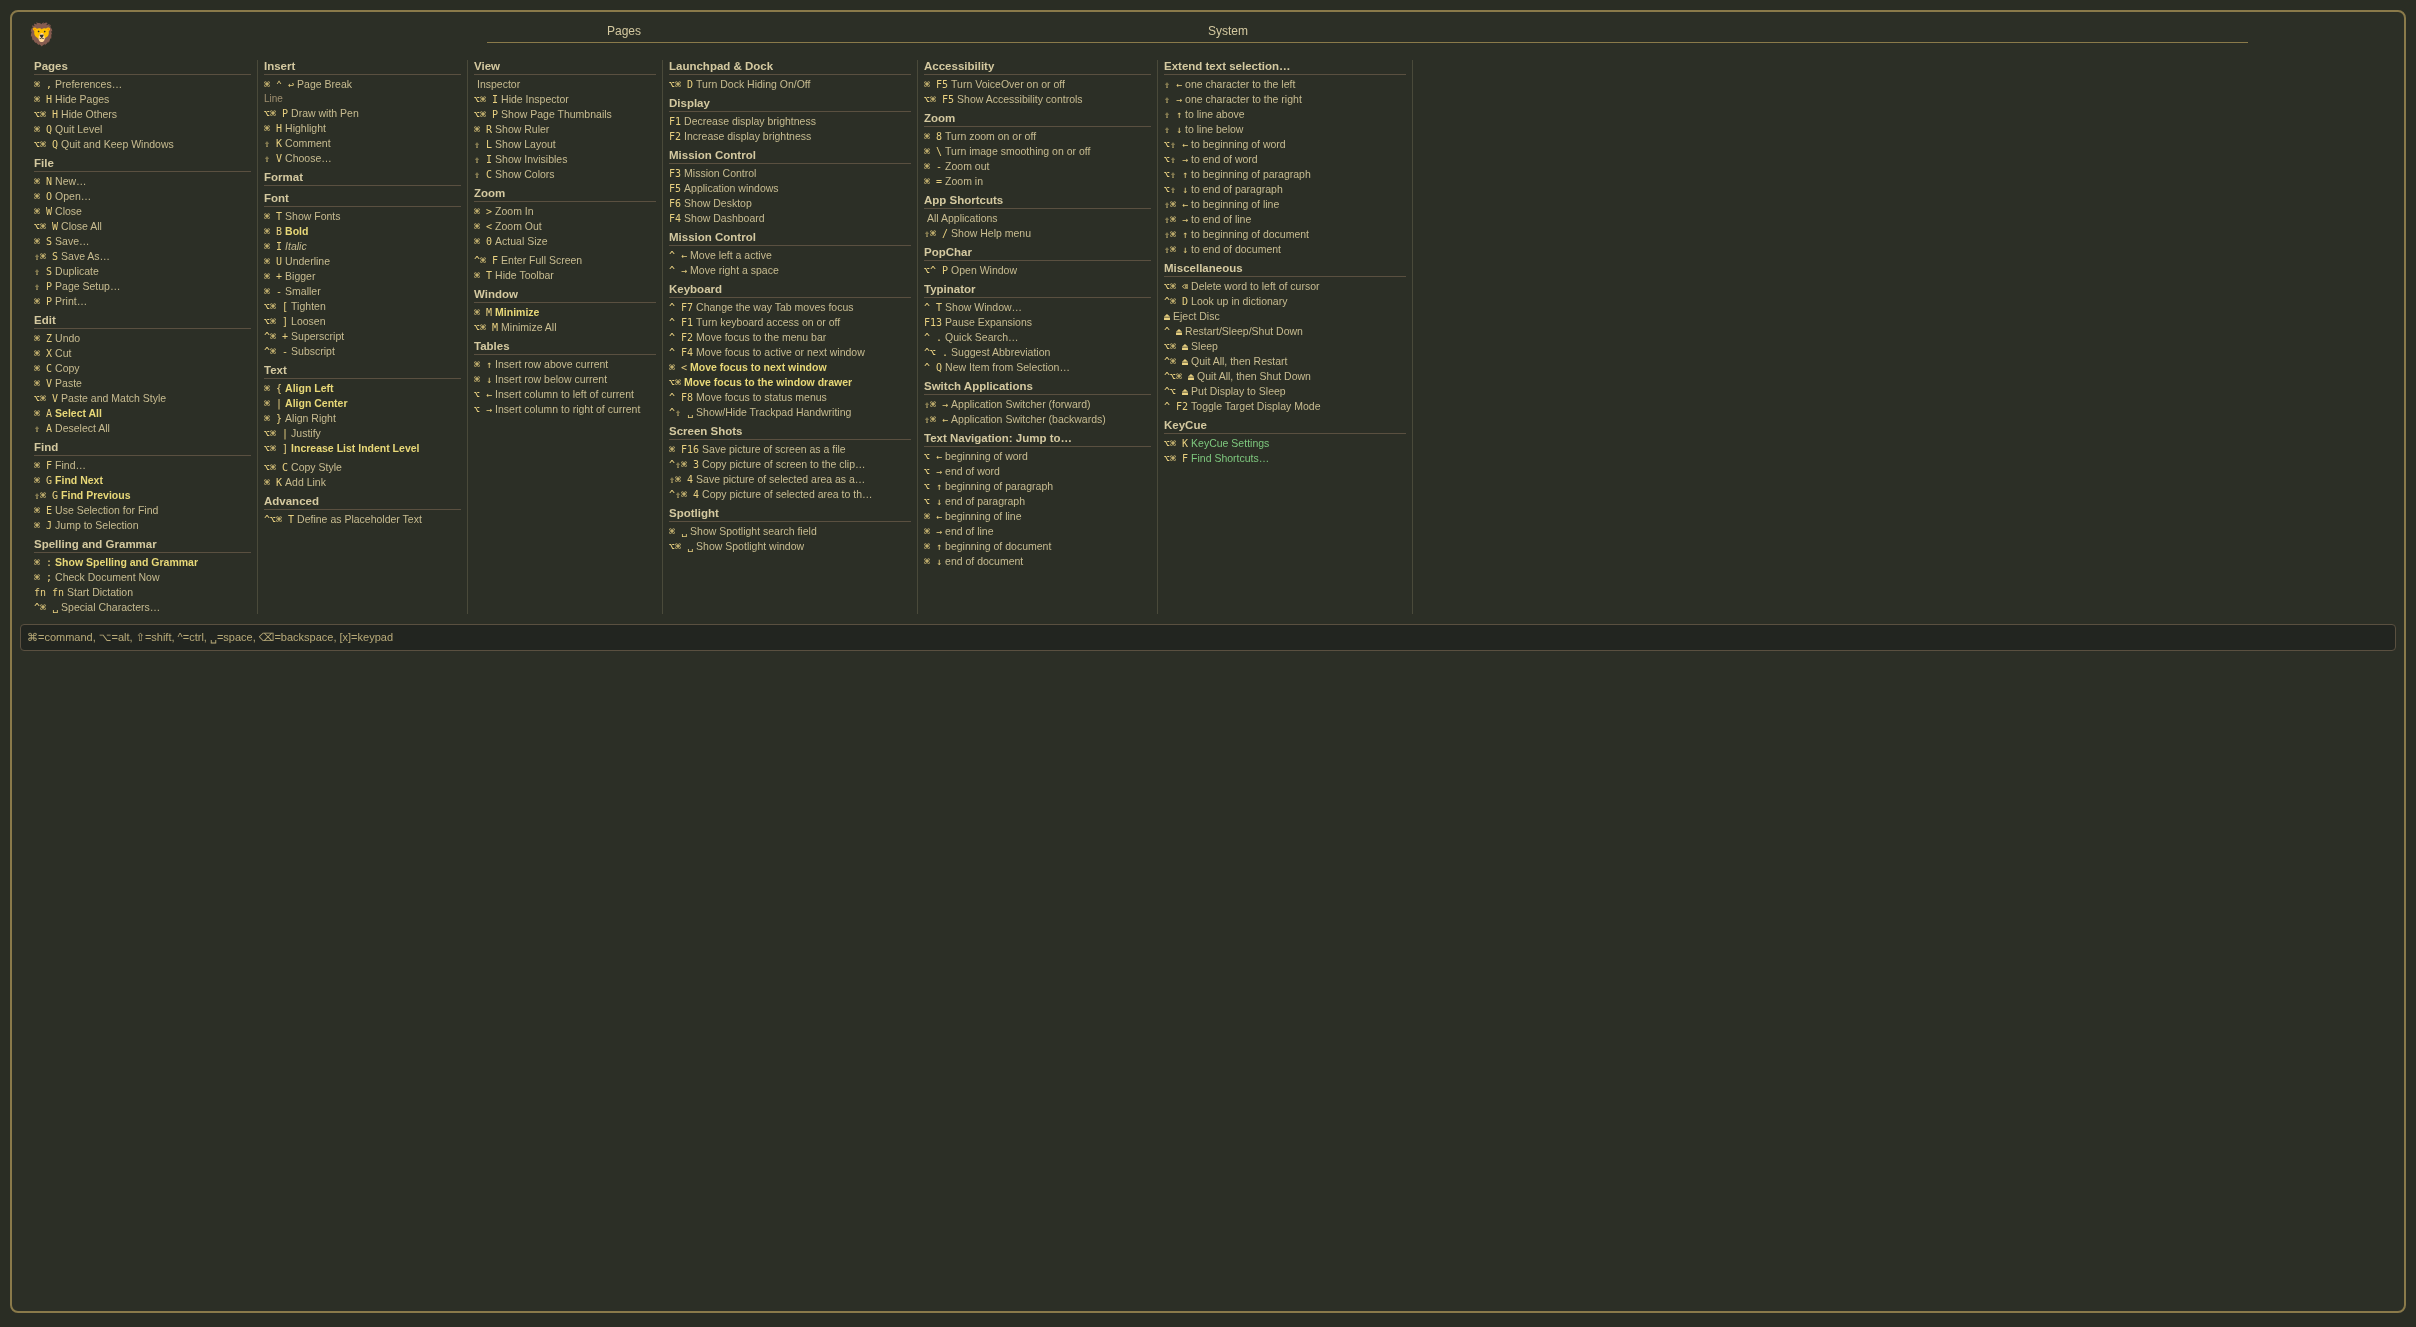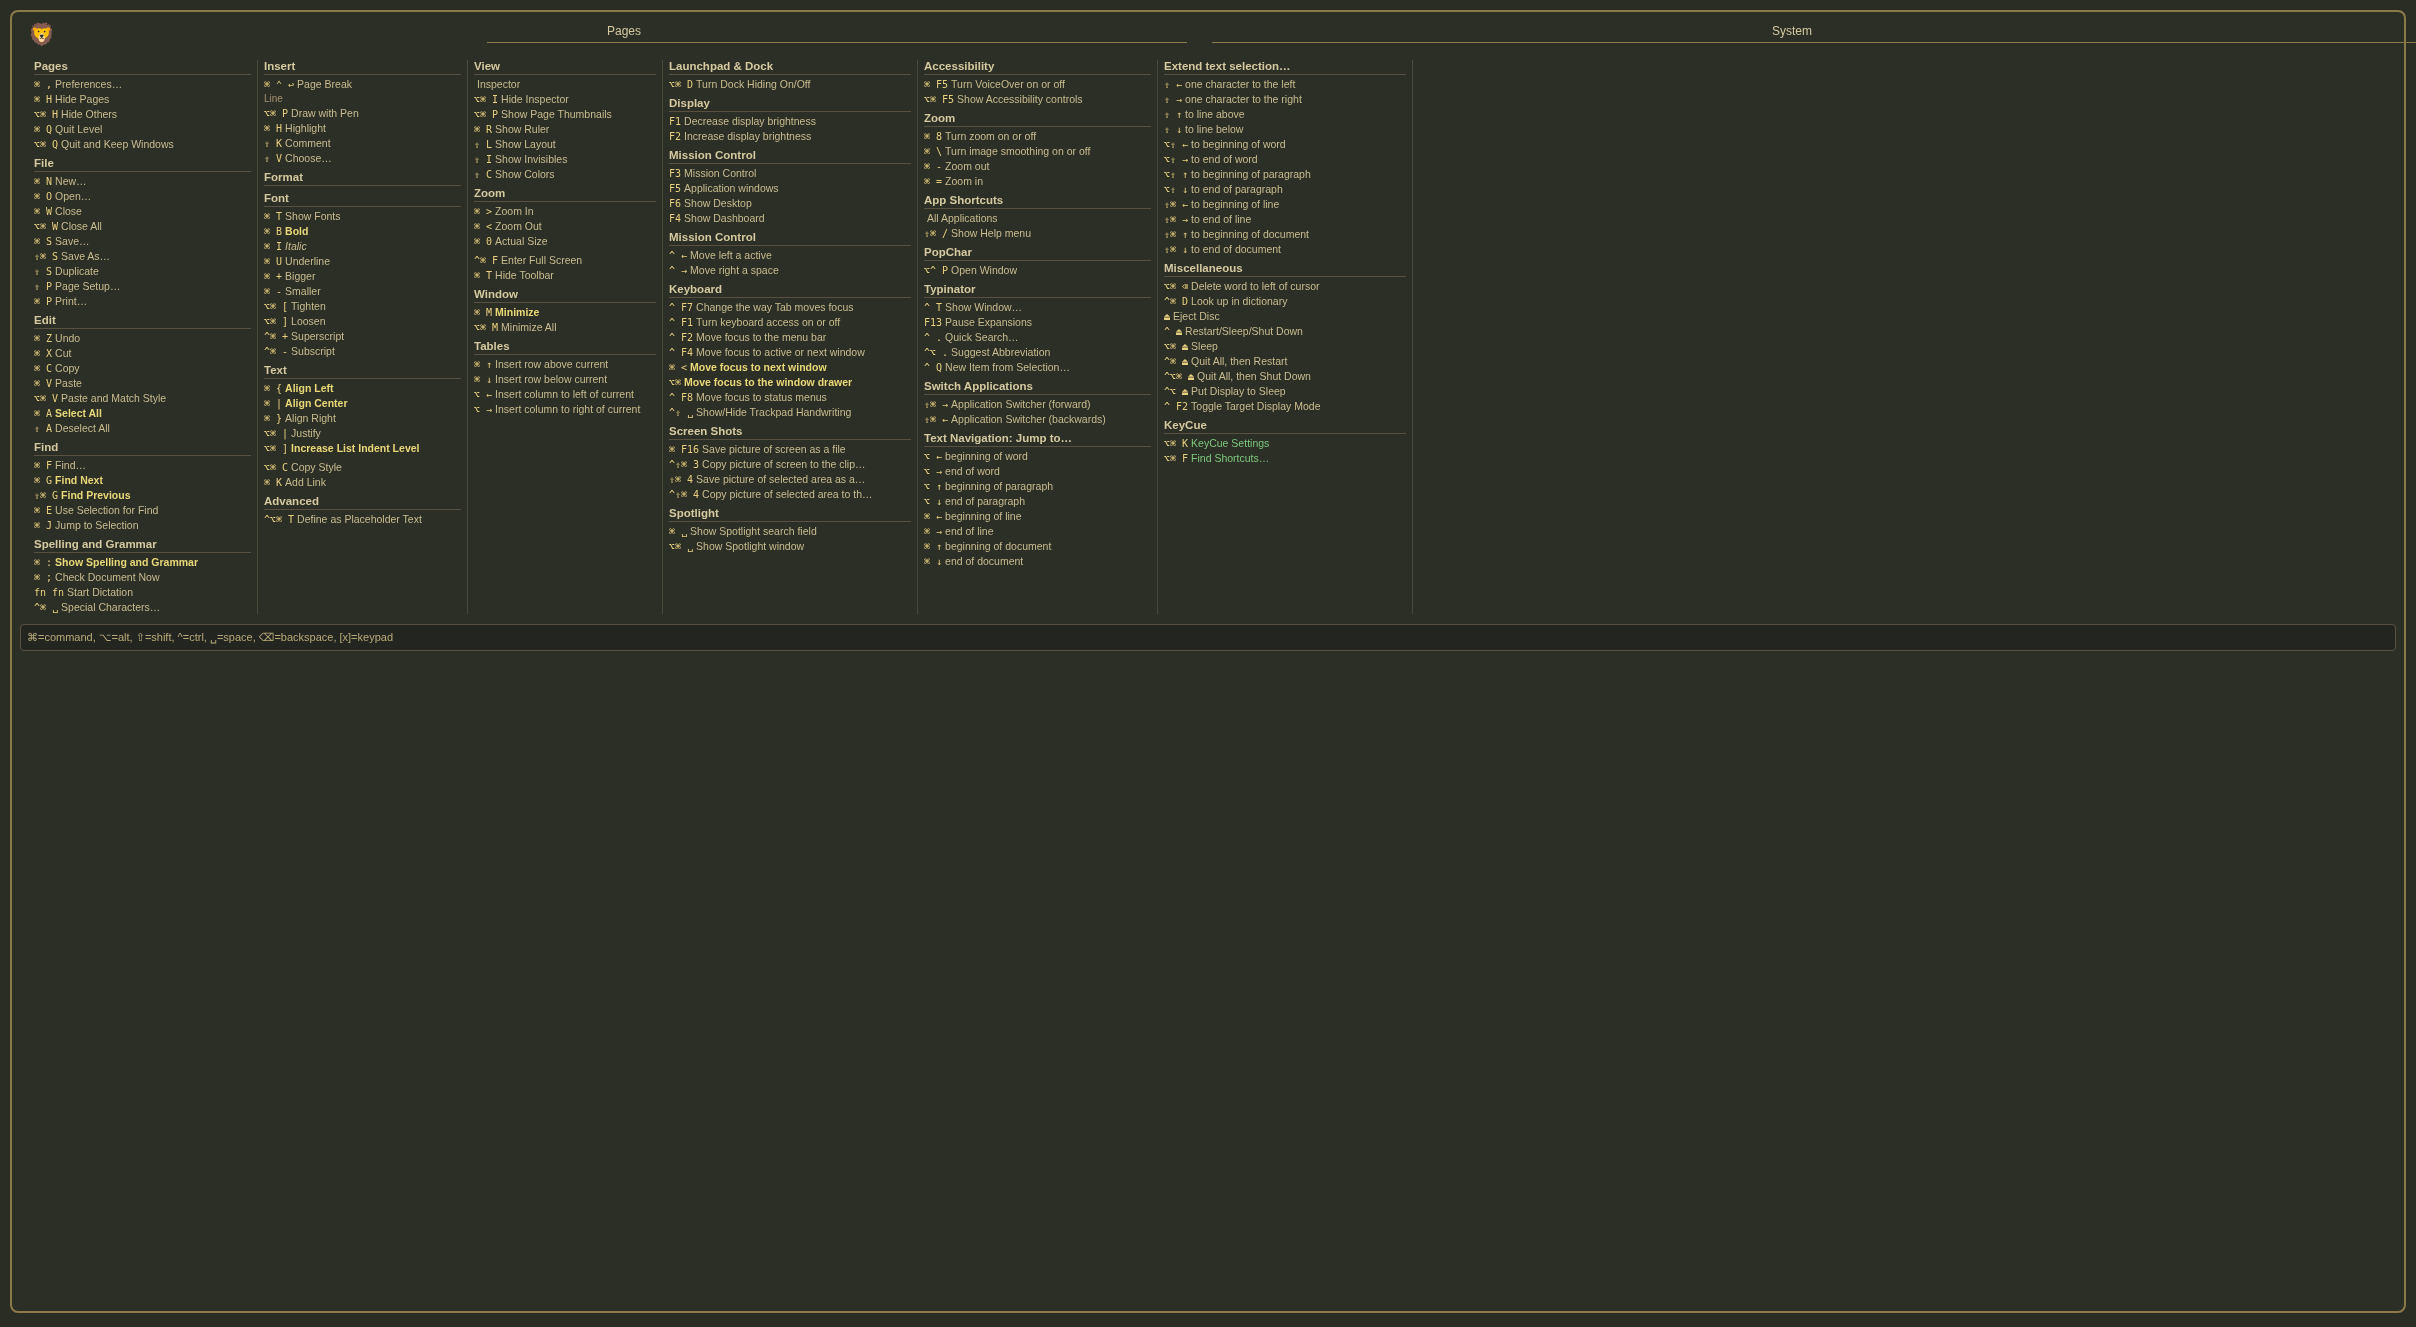--- a/index.html
+++ b/index.html
@@ -48,21 +48,21 @@
 
   <div style="position:absolute;left:16px;top:10px;font-size:22px;">🦁</div>
 
   <div style="display:flex;justify-content:space-around;padding:4px 20px 0 20px;position:relative;">
     <div style="position:relative;flex:1;display:flex;justify-content:center;">
       <div style="position:relative;">
         <span style="color:#d4c9a0;font-size:12px;font-weight:500;cursor:pointer;">Pages</span>
         <div style="position:absolute;top:18px;left:-120px;width:700px;height:1px;background:#8a7a4a;"></div>
       </div>
     </div>
-    <div style="position:relative;flex:1;display:flex;justify-content:center;">
+    <div style="position:relative;flex:1;display:flex;justify-content:flex-start;">
       <div style="position:relative;">
         <span style="color:#d4c9a0;font-size:12px;font-weight:500;cursor:pointer;">System</span>
         <div style="position:absolute;top:18px;left:-560px;width:1600px;height:1px;background:#8a7a4a;"></div>
       </div>
     </div>
   </div>
 
   <div style="display:grid;grid-template-columns:230px 210px 195px 255px 240px 255px 195px;margin-top:22px;padding:0 8px;">
 
     <div class="col">

